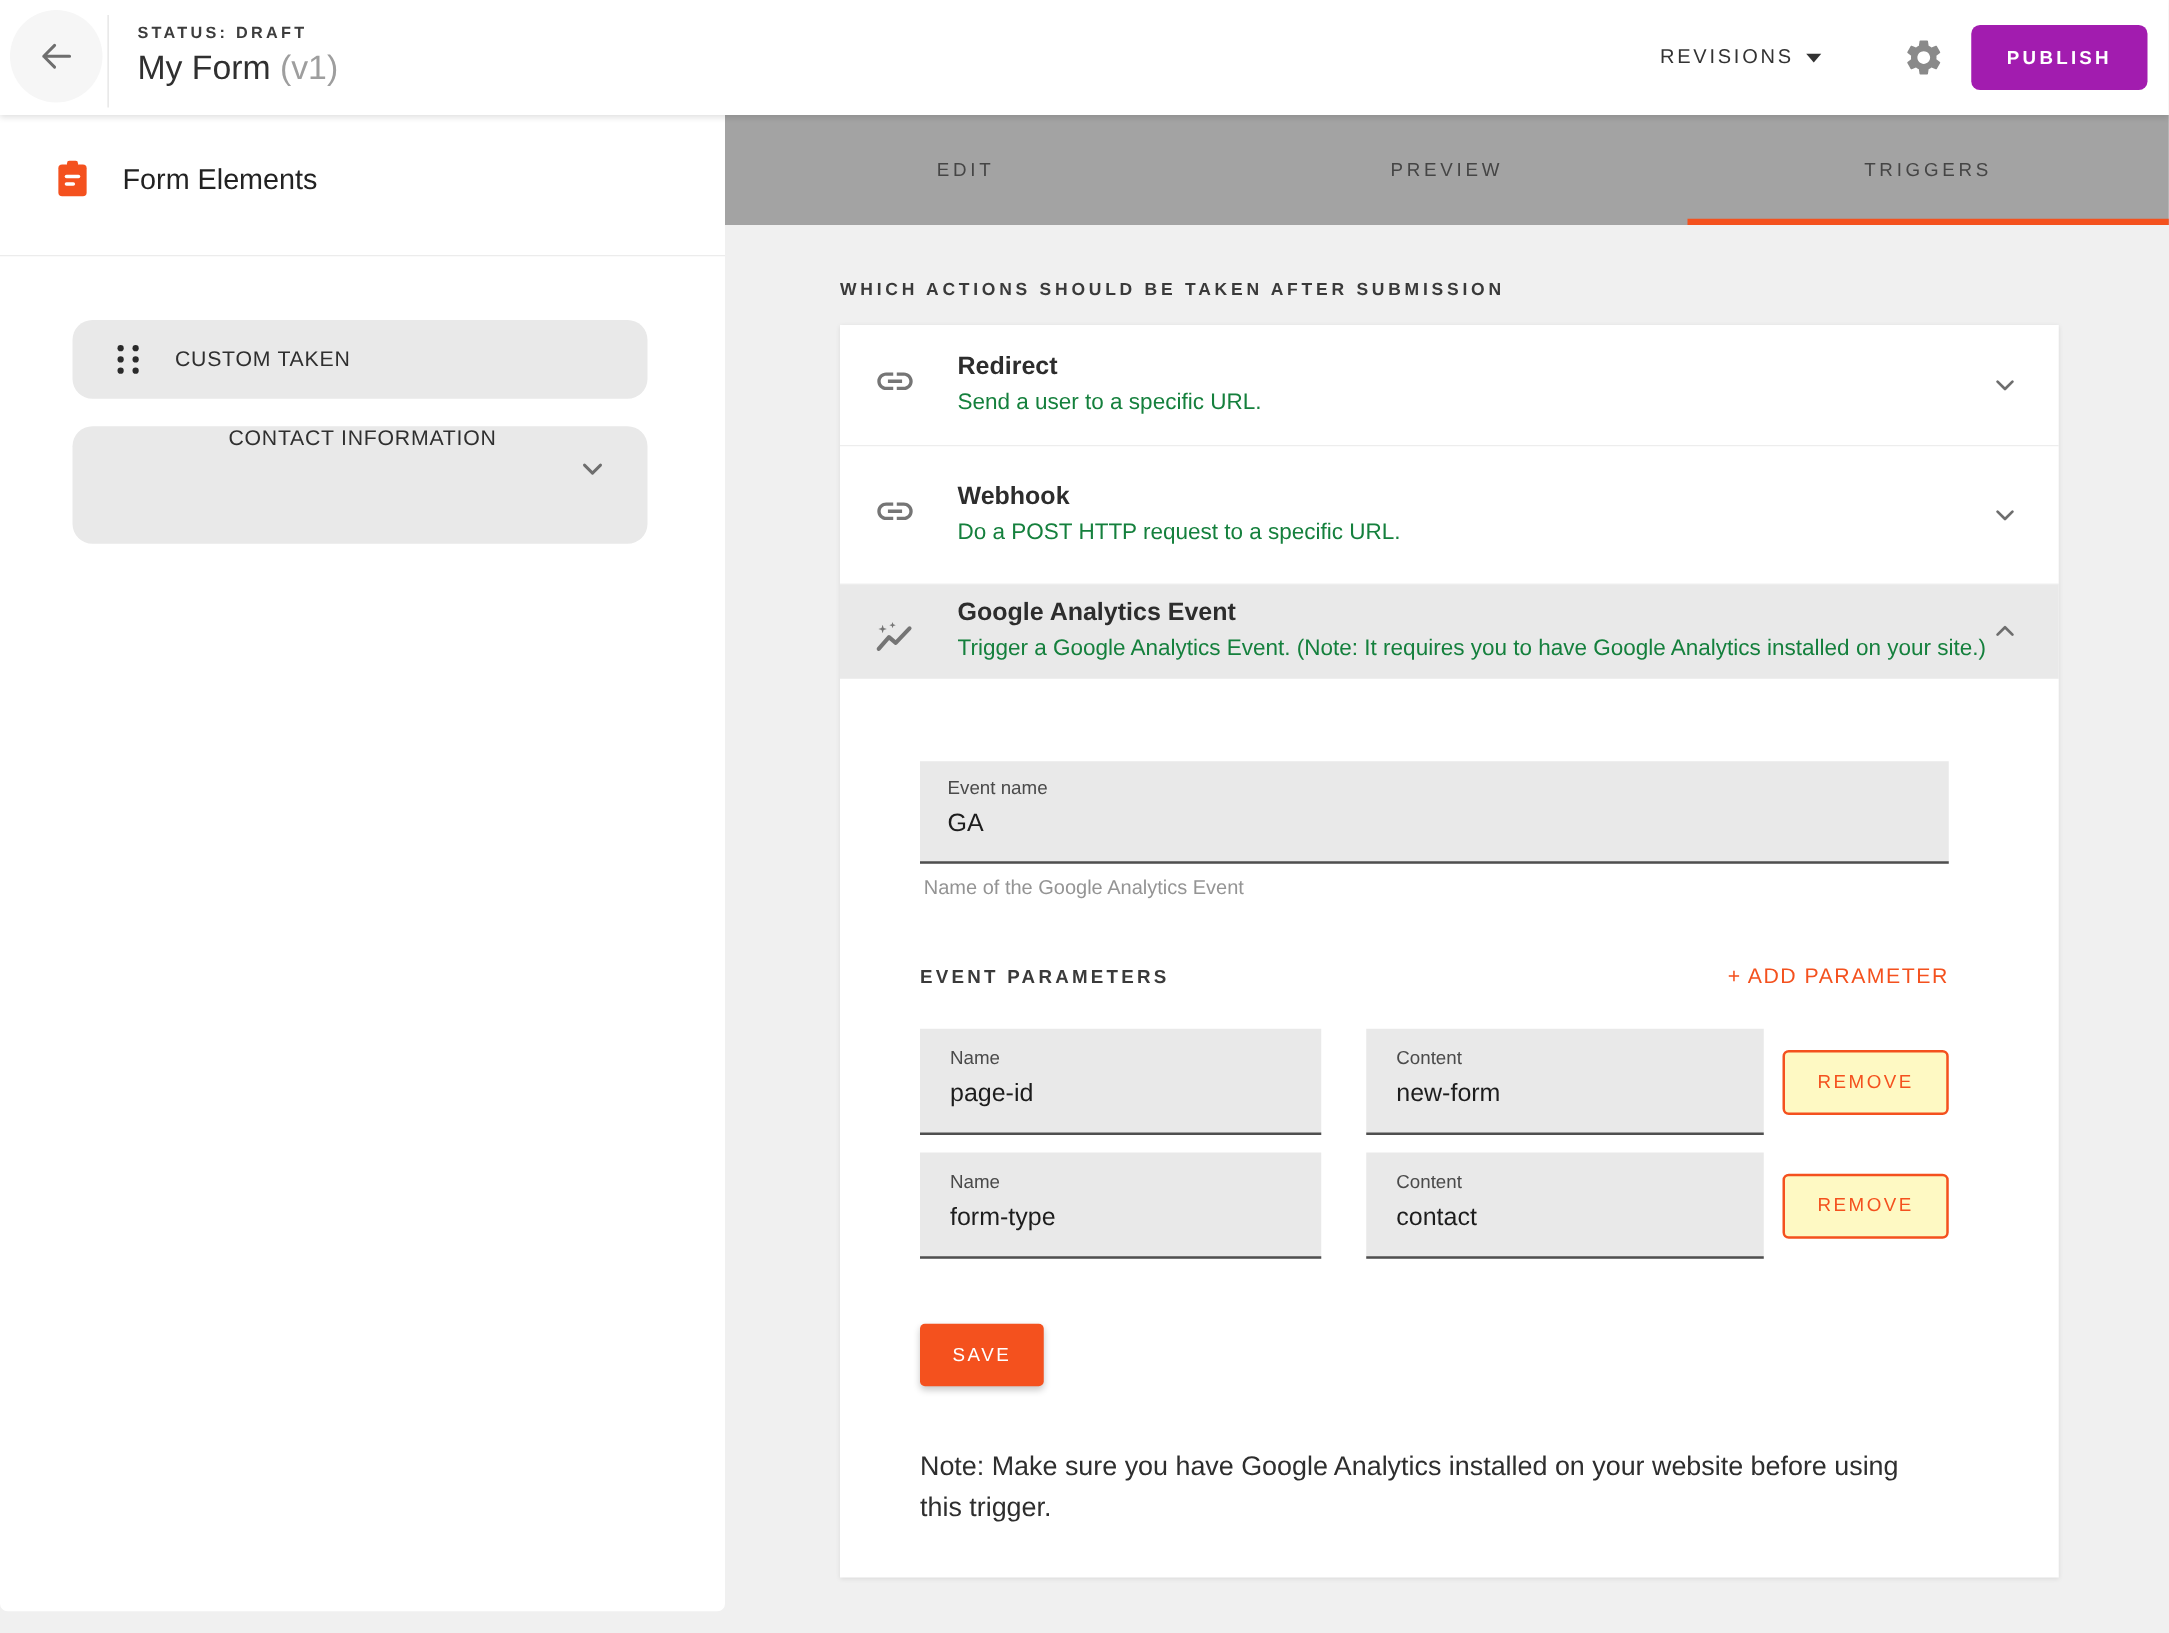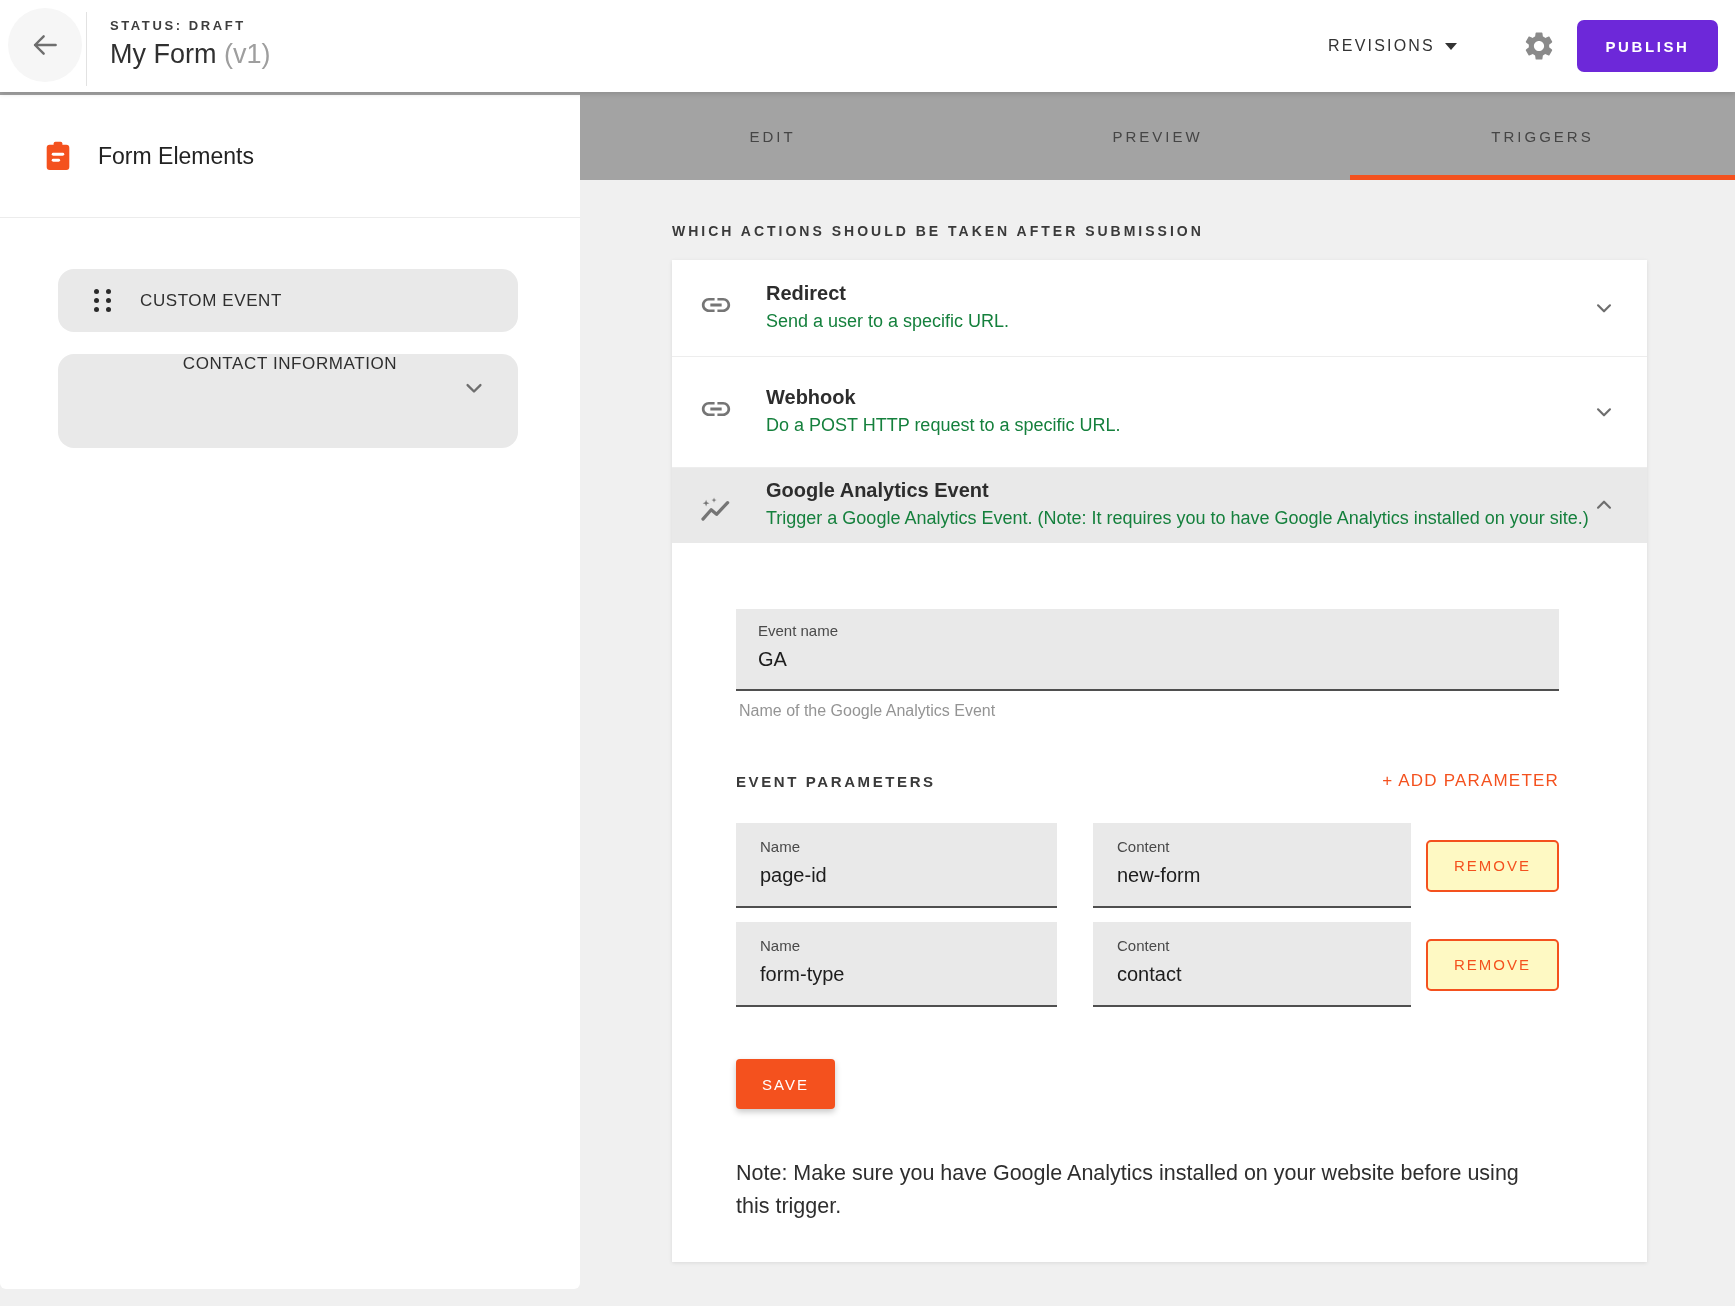--- a/index.html
+++ b/index.html
@@ -41,40 +41,40 @@
     font-size:16px; letter-spacing:2.2px; font-weight:500; color:#333;
   }
   .caret-down {
     width:0; height:0; margin-left:10px;
     border-left:6px solid transparent; border-right:6px solid transparent;
     border-top:7px solid #333;
   }
   .gear-wrap { margin:0 0 0 65px; width:34px; height:34px; cursor:pointer; }
   .publish-btn {
     margin-left:21px; width:141px; height:52px;
-    background:#6d28d9; color:#fff; border:none; border-radius:7px;
+    background:#a21caf; color:#fff; border:none; border-radius:7px;
     font-family:inherit; font-size:15px; font-weight:600; letter-spacing:2.6px;
     cursor:pointer;
   }
 
   
   .whiteband { position:absolute; left:0; top:92px; width:100%; height:88px; background:#a3a3a3; z-index:10; }
   .tabstrip { position:absolute; left:580px; top:0; width:1155px; height:88px; display:flex; }
   .tab {
     flex:1; display:flex; align-items:center; justify-content:center;
     font-size:15px; letter-spacing:3px; font-weight:500; color:#454545;
     cursor:pointer; position:relative;
   }
   .tab.active::after {
     content:""; position:absolute; left:0; right:0; bottom:0; height:5px; background:#f4511e;
   }
 
   
   .sidebar {
-    position:absolute; left:0; top:95px; width:580px; bottom:17px;
+    position:absolute; left:0; top:82px; width:580px; bottom:17px;
     background:#fff; z-index:20; border-radius:0 0 6px 6px;
   }
   .sidebar-head {
     height:123px; display:flex; align-items:center; padding-left:44px;
     border-bottom:1px solid #ececec;
   }
   .clipboard-icon { width:28px; height:30px; margin-right:26px; flex:0 0 auto; }
   .sidebar-title { font-size:23px; font-weight:500; color:#222; }
   .sidebar-body { padding:51px 0 0 58px; }
   .pill {
@@ -210,21 +210,21 @@
     <div class="sidebar-body">
       <div class="pill pill-custom">
         <span class="drag-handle">
           <i></i>
             <i></i>
             <i></i>
             <i></i>
             <i></i>
             <i></i>
         </span>
-        <span class="pill-label">CUSTOM EVENT</span>
+        <span class="pill-label">CUSTOM TAKEN</span>
       </div>
       <div class="pill pill-contact">
         <span class="pill-label">CONTACT INFORMATION</span>
         <svg class="chev" width="28" height="28" viewBox="0 0 24 24">
           <path d="M6.5 9.5 12 15 17.5 9.5" fill="none" stroke="#6e6e6e" stroke-width="2" stroke-linecap="round" stroke-linejoin="round"></path>
         </svg>
       </div>
     </div>
   </aside>
 

